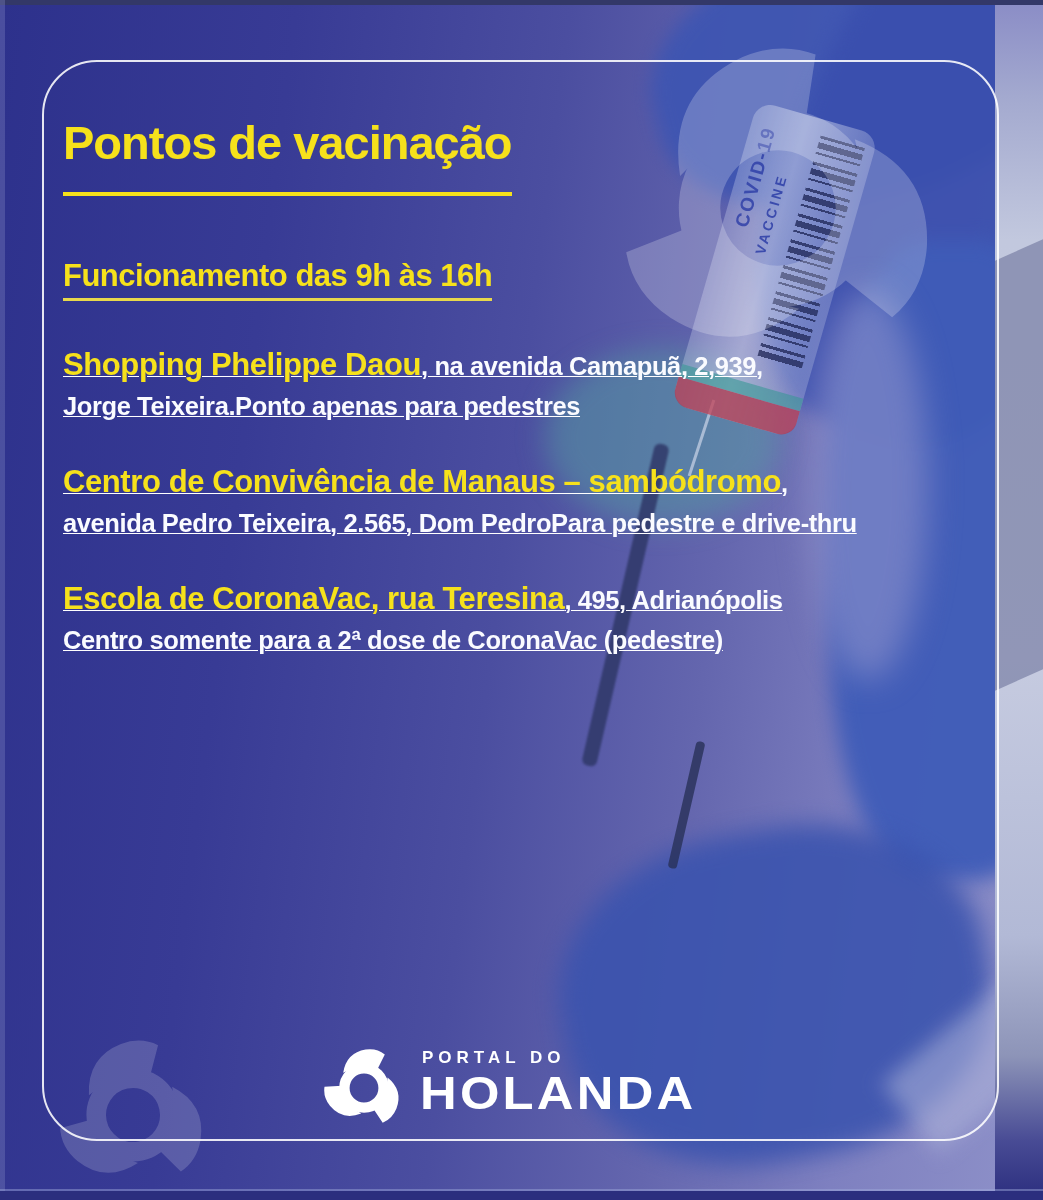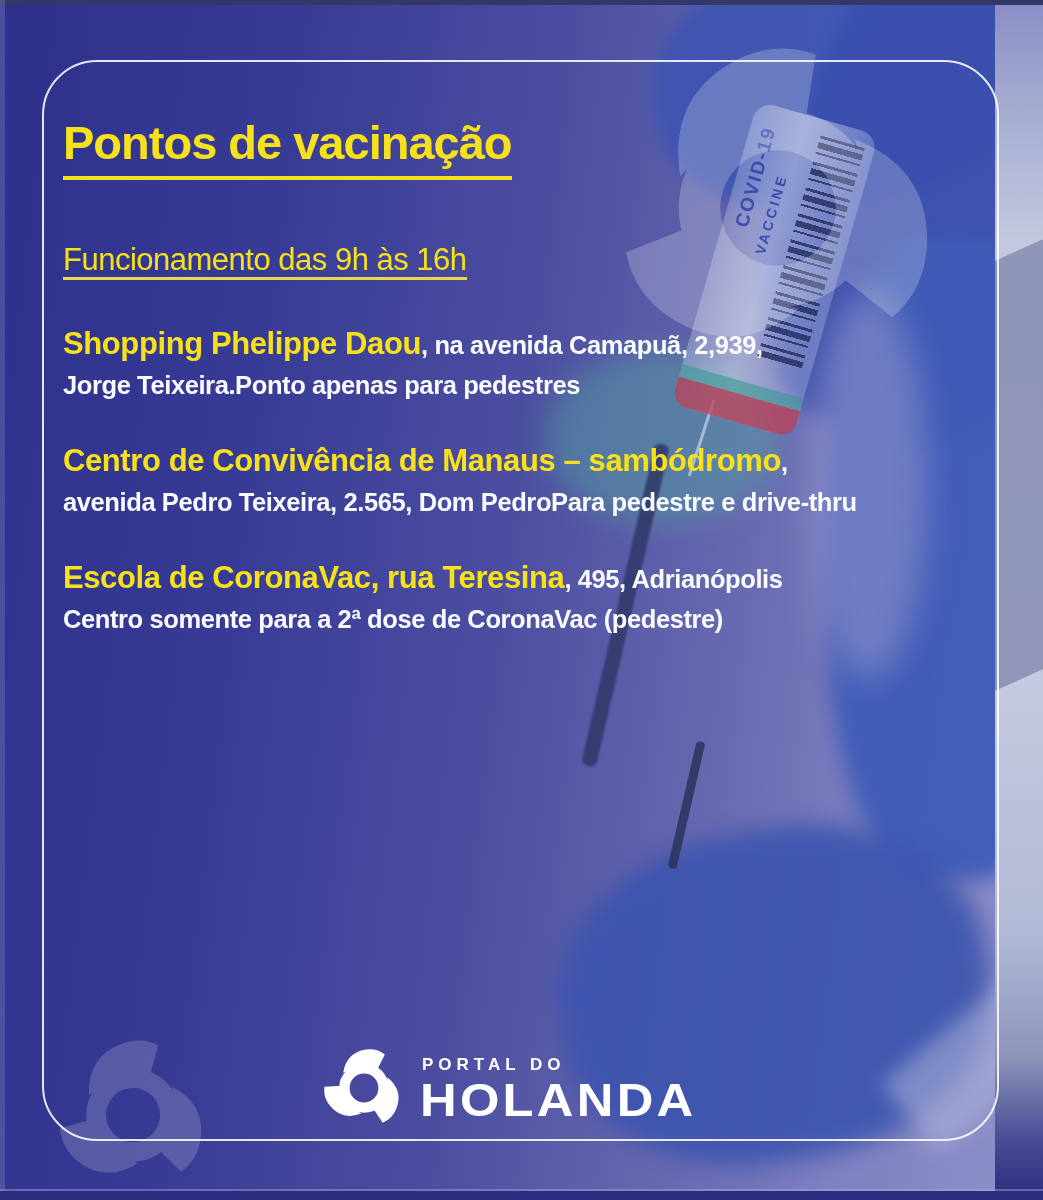--- a/index.html
+++ b/index.html
@@ -63,36 +63,36 @@
   
   .frame {
     position:absolute; left:42px; top:60px; width:953px; height:1077px;
     border:2px solid rgba(255,255,255,.88); border-radius:55px;
   }
   
   .content { position:absolute; left:63px; top:118px; width:940px; color:#ffffff; }
   .title {
     margin:0 0 64px 0; display:inline-block;
     font-size:47px; font-weight:bold; letter-spacing:-1px; color:#f6e11b;
-    border-bottom:4px solid #f6e11b; padding-bottom:9px; line-height:1.05;
+    border-bottom:4px solid #f6e11b; padding-bottom:25px; line-height:1.05;
   }
   .title-wrap { margin:0; }
   .subtitle {
     margin:0 0 46px 0; display:inline-block;
-    font-size:31px; font-weight:normal; letter-spacing:-0.5px; color:#f6e11b;
-    border-bottom:3px solid #e8d84c; line-height:1.05;
+    font-size:31px; font-weight:bold; letter-spacing:-0.5px; color:#f6e11b;
+    border-bottom:3px solid #e8d84c; padding-bottom:5px; line-height:1.05;
   }
   .subtitle-wrap { margin:0; }
-  .loc { margin:0 0 36px 0; font-weight:bold; line-height:36px; letter-spacing:-0.4px; }
+  .loc { margin:0 0 36px 0; font-weight:bold; line-height:36px; letter-spacing:-0.4px;text-decoration:underline; }
   .loc-name    { font-size:31px; color:#f6e11b; }
   .loc-details { font-size:25.5px; color:#fafbff; white-space:pre-line; }
   
   .brand {
     position:absolute; left:0; top:1048px; width:1000px;
-    display:flex; align-items:center; justify-content:center;
+    display:flex; align-items:flex-start; justify-content:center;
   }
   .brand-icon { width:80px; height:80px; color:#ffffff; margin-right:16px; flex:0 0 auto; }
   .brand-text { display:flex; flex-direction:column; }
   .brand-top  { font-size:17px; font-weight:bold; letter-spacing:5px; color:#ffffff; margin:0 0 3px 2px; }
   .brand-name { font-size:47px; font-weight:bold; letter-spacing:3px; color:#ffffff;
     line-height:44px; transform:scaleX(1.08); transform-origin:left center; }
   .defs-hidden { position:absolute; width:0; height:0; overflow:hidden; }
 </style>
 </head>
 <body>

